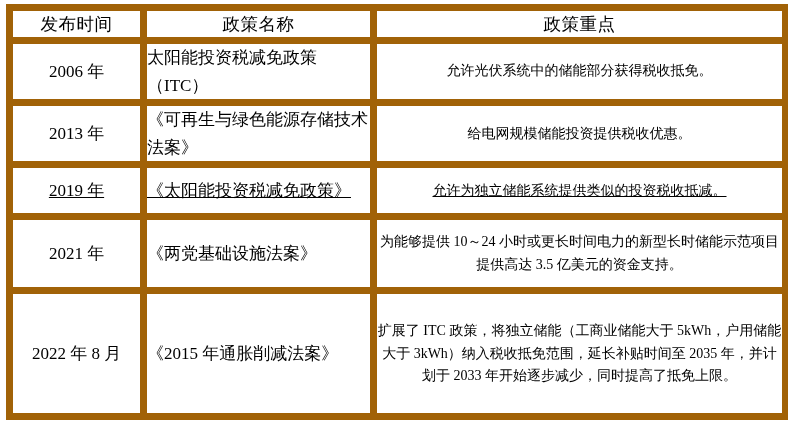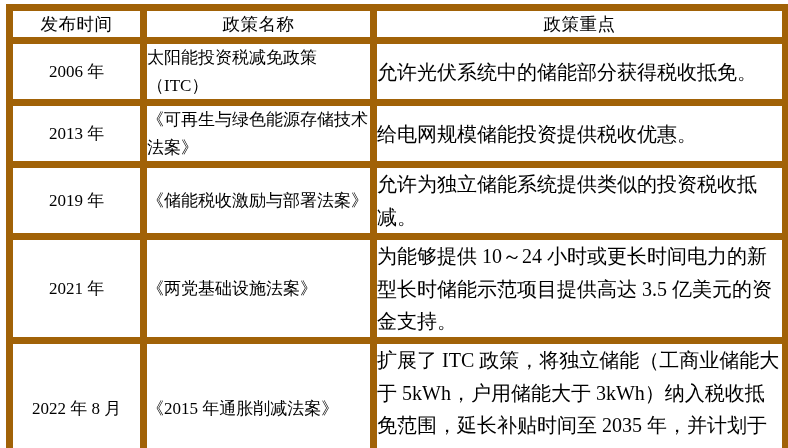--- a/index.html
+++ b/index.html
@@ -51,28 +51,28 @@
     padding: 6px 3px;
     line-height: 1.55;
   }
   td.cell-name {
     text-align: left;
     font-size: 17px;
     padding: 6px 9px 6px 10px;
     line-height: 1.62;
   }
   td.cell-focus {
-    text-align: left;
-    font-size: 20px;
+    text-align: center;
+    font-size: 14px;
     padding: 6px 10px 6px 9px;
     line-height: 1.62;
   }
   .row-h-1 { height: 52px; padding-left: 40px; }
   .row-h-2 { height: 52px; margin-top: 23px; }
-  .row-h-3 { height: 52px; }
+  .row-h-3 { height: 52px; text-decoration: underline; }
   .row-h-4 { height: 74px; margin-left: 24px; }
   .row-h-5 { height: 126px; }
 </style>
 </head>
 <body>
 
 <div class="page">
   <table class="policy-table">
     <colgroup>
       <col class="c-date">
@@ -92,21 +92,21 @@
         <td class="cell-name">太阳能投资税减免政策（ITC）</td>
         <td class="cell-focus">允许光伏系统中的储能部分获得税收抵免。</td>
       </tr>
       <tr class="row-h-2">
         <td class="cell-date">2013 年</td>
         <td class="cell-name">《可再生与绿色能源存储技术法案》</td>
         <td class="cell-focus">给电网规模储能投资提供税收优惠。</td>
       </tr>
       <tr class="row-h-3">
         <td class="cell-date">2019 年</td>
-        <td class="cell-name">《储能税收激励与部署法案》</td>
+        <td class="cell-name">《太阳能投资税减免政策》</td>
         <td class="cell-focus">允许为独立储能系统提供类似的投资税收抵减。</td>
       </tr>
       <tr class="row-h-4">
         <td class="cell-date">2021 年</td>
         <td class="cell-name">《两党基础设施法案》</td>
         <td class="cell-focus">为能够提供 10～24 小时或更长时间电力的新型长时储能示范项目提供高达 3.5 亿美元的资金支持。</td>
       </tr>
       <tr class="row-h-5">
         <td class="cell-date">2022 年 8 月</td>
         <td class="cell-name">《2015 年通胀削减法案》</td>

